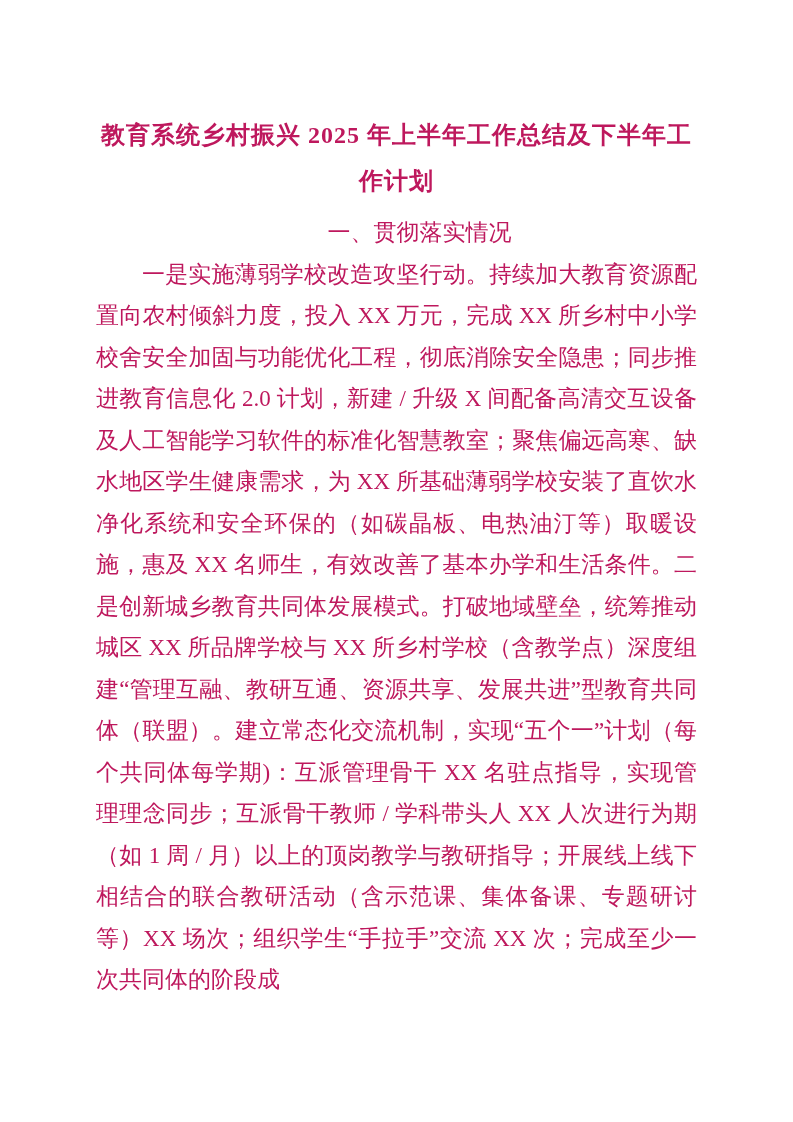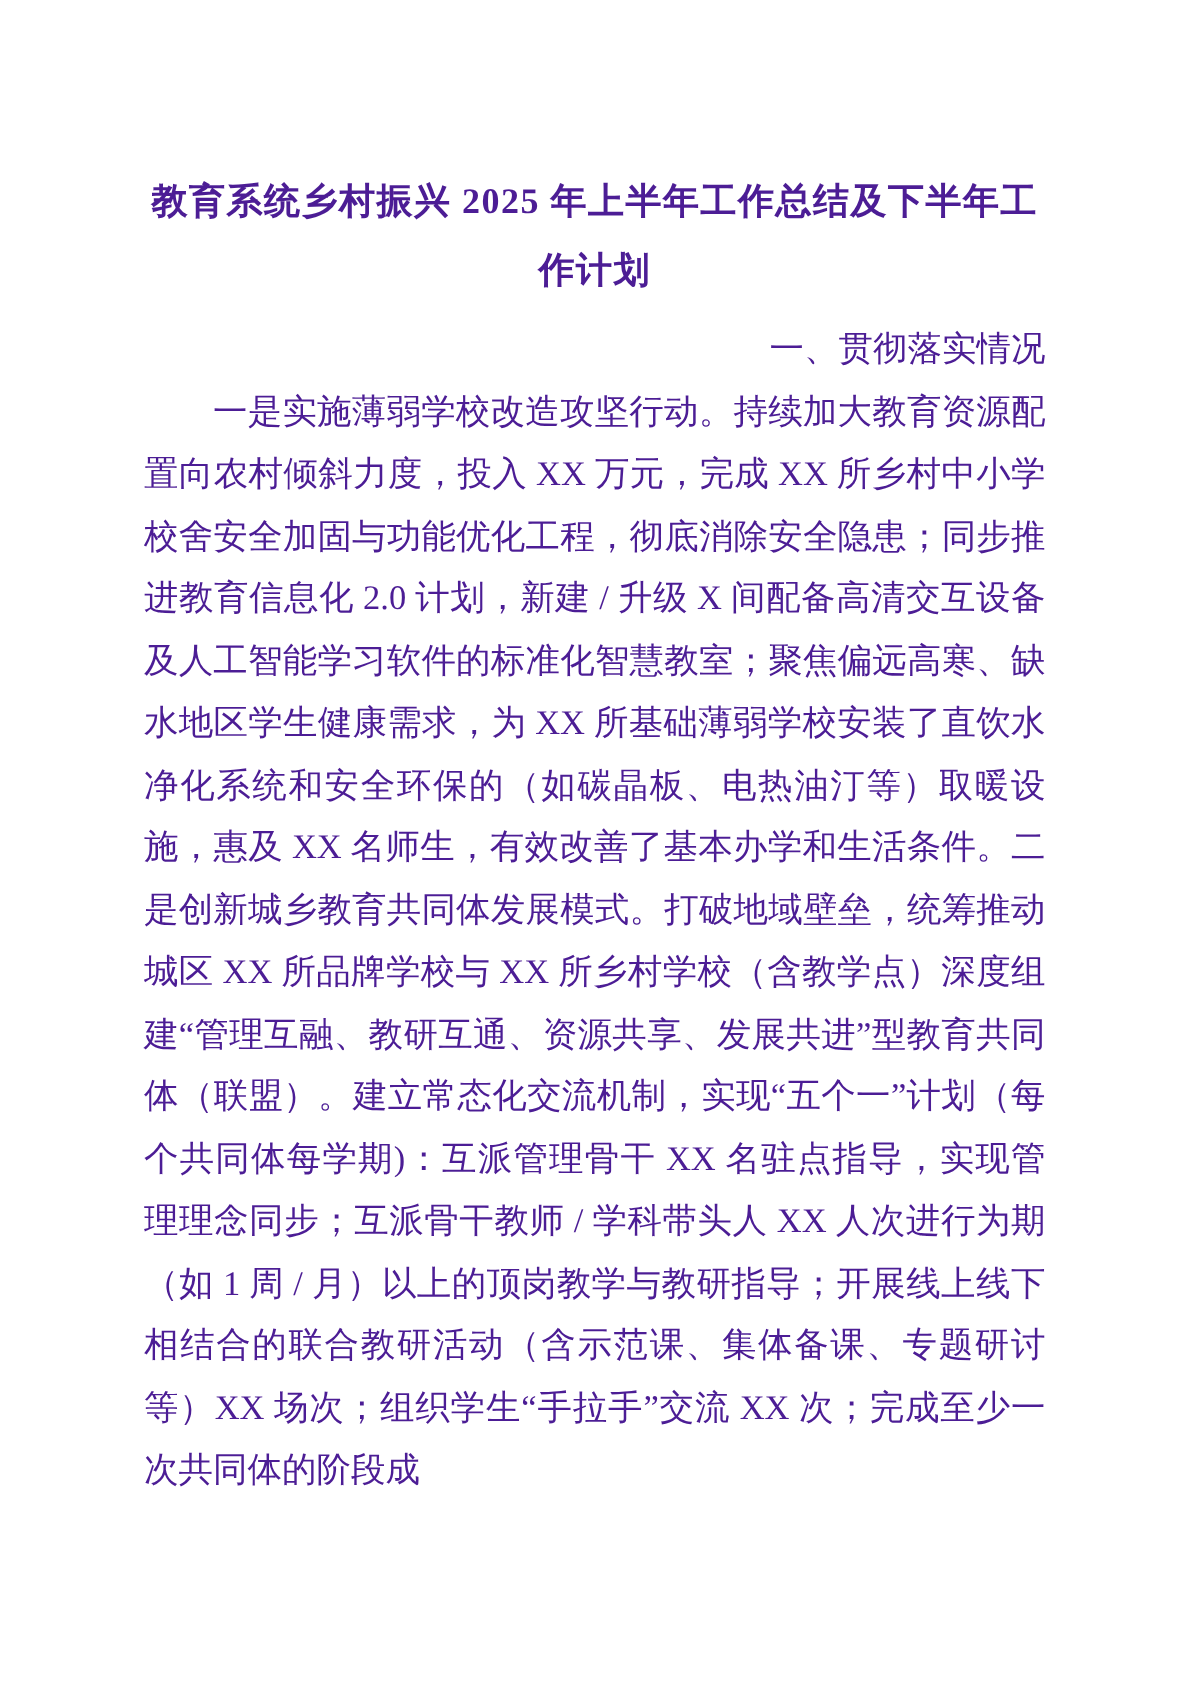--- a/index.html
+++ b/index.html
@@ -9,21 +9,21 @@
   }
   .page {
     position: relative;
     width: 793px;
     height: 1122px;
     margin: 0 auto;
     background: #ffffff;
     box-sizing: border-box;
     padding: 112px 96px 0 96px;
     overflow: hidden;
-    color: #4c1d95;
+    color: #be185d;
     font-family: "Liberation Serif", "DejaVu Serif", serif;
   }
   .doc-title {
     margin: 0 0 8px 0;
     font-size: 24px;
     font-weight: bold;
     line-height: 46px;
     text-align: center;
     letter-spacing: 1px;
   }
@@ -31,21 +31,21 @@
     margin: 0;
     font-size: 23px;
     line-height: 41.5px;
     text-indent: 2em;
     text-align: justify;
     text-justify: inter-ideograph;
     word-break: break-all;
   }
   .doc-body p.heading-level-1,
   .doc-body p.heading-level-2 {
-    text-align: right;
+    text-align: center;
   }
 </style>
 </head>
 <body>
 
 <div class="page">
   <h1 class="doc-title">教育系统乡村振兴 2025 年上半年工作总结及下半年工作计划</h1>
   <div class="doc-body" id="doc-sections">
       <p class="heading-level-1">一、贯彻落实情况</p>
       <p class="body-paragraph">一是实施薄弱学校改造攻坚行动。持续加大教育资源配置向农村倾斜力度，投入 XX 万元，完成 XX 所乡村中小学校舍安全加固与功能优化工程，彻底消除安全隐患；同步推进教育信息化 2.0 计划，新建 / 升级 X 间配备高清交互设备及人工智能学习软件的标准化智慧教室；聚焦偏远高寒、缺水地区学生健康需求，为 XX 所基础薄弱学校安装了直饮水净化系统和安全环保的（如碳晶板、电热油汀等）取暖设施，惠及 XX 名师生，有效改善了基本办学和生活条件。二是创新城乡教育共同体发展模式。打破地域壁垒，统筹推动城区 XX 所品牌学校与 XX 所乡村学校（含教学点）深度组建“管理互融、教研互通、资源共享、发展共进”型教育共同体（联盟）。建立常态化交流机制，实现“五个一”计划（每个共同体每学期)：互派管理骨干 XX 名驻点指导，实现管理理念同步；互派骨干教师 / 学科带头人 XX 人次进行为期（如 1 周 / 月）以上的顶岗教学与教研指导；开展线上线下相结合的联合教研活动（含示范课、集体备课、专题研讨等）XX 场次；组织学生“手拉手”交流 XX 次；完成至少一次共同体的阶段成</p>

